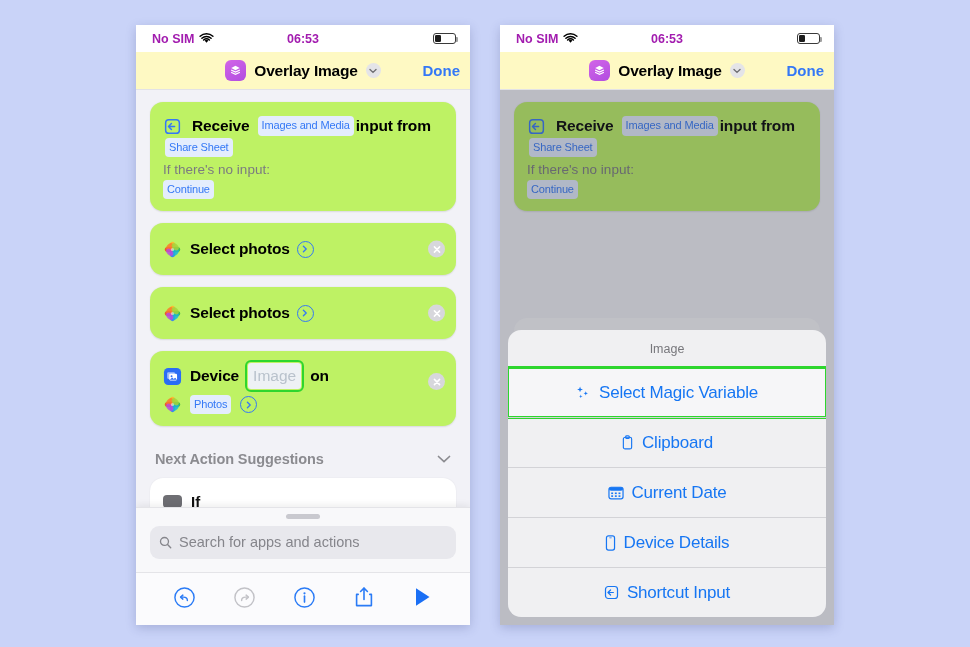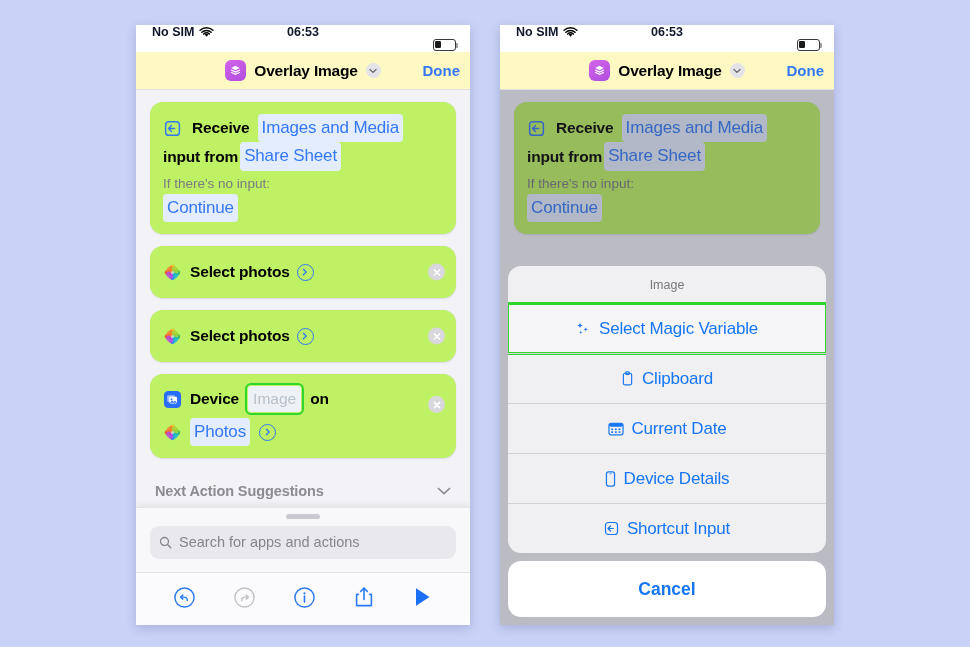--- a/index.html
+++ b/index.html
@@ -15,22 +15,22 @@
   .phone {
     position: absolute; top: 25px; width: 334px; height: 600px;
     background: #ffffff; overflow: hidden;
     box-shadow: 0 3px 10px rgba(40,50,110,.22);
   }
   .phone-left  { left: 136px; }
   .phone-right { left: 500px; }
 
   
   .statusbar {
-    height: 27px; display: flex; 
-    padding: 0 14px 0 16px; font-size: 12.5px; font-weight: bold; color: #0f172a; flex-direction: column;
+    height: 27px; display: flex; align-items: center;
+    padding: 0 14px 0 16px; font-size: 12.5px; font-weight: bold; color: #a21caf;
   }
   .sb-left { display: flex; align-items: center; gap: 5px; }
   .sb-time { position: absolute; left: 0; right: 0; text-align: center;
              font-size: 12.5px; font-weight: bold; pointer-events: none; }
   .sb-right { margin-left: auto; display: flex; align-items: center; }
   .statusbar { position: relative; }
   .battery {
     width: 23px; height: 11.5px; border: 1.3px solid #3a3a3a; border-radius: 3px;
     position: relative; display: flex; align-items: center; padding: 1.3px;
   }
@@ -65,21 +65,21 @@
   .cards { padding: 12px 14px 0 14px; }
 
   .card {
     background: #bef264; border-radius: 13px; margin-bottom: 12px;
     padding: 12px 13px; position: relative;
     box-shadow: 0 .5px 1.6px rgba(0,0,0,.10);
   }
   .line { display: flex; align-items: center; flex-wrap: wrap; gap: 0; line-height: 1.55; }
   .txt { font-size: 15.5px; color: #000; font-weight: bold; letter-spacing:-.15px; }
   .tok {
-    font-size: 17px; color: #3478f6; background: #e4edfd;
+    font-size: 11px; color: #3478f6; background: #e4edfd;
     border-radius: 4px; padding: 1px 4px; margin: 0 2px; letter-spacing:-.15px;
   }
   .sub { font-size: 13.5px; color: #7b7b80; margin-top: 5px; }
   .spacer-sm { width: 6px; }
 
   .row-icon { width: 19px; height: 19px; margin-right: 8px; flex: 0 0 auto; }
   .receive-icon { margin-right: 10px; }
 
   .disclosure {
     width: 17px; height: 17px; border-radius: 50%; border: 1.4px solid #3478f6;
@@ -513,20 +513,17 @@
 
           <div class="sheet-item">
             <svg width="15" height="15" viewBox="0 0 16 16">
               <rect x="1.6" y="1.6" width="12.8" height="12.8" rx="3" stroke="#1676f3" stroke-width="1.3" fill="none"></rect>
               <path d="M10 8H4.4M7 5.3 4.2 8 7 10.7" stroke="#1676f3" stroke-width="1.3" fill="none" stroke-linecap="round" stroke-linejoin="round"></path>
             </svg>
             <span class="sheet-item-label">Shortcut Input</span>
           </div>
         </div>
 
-        <div class="sheet-cancel">
-          <span class="sheet-cancel-label">Cancel</span>
-        </div>
       </div>
     </div>
   </div>
 
 </div>
 
 </body></html>

